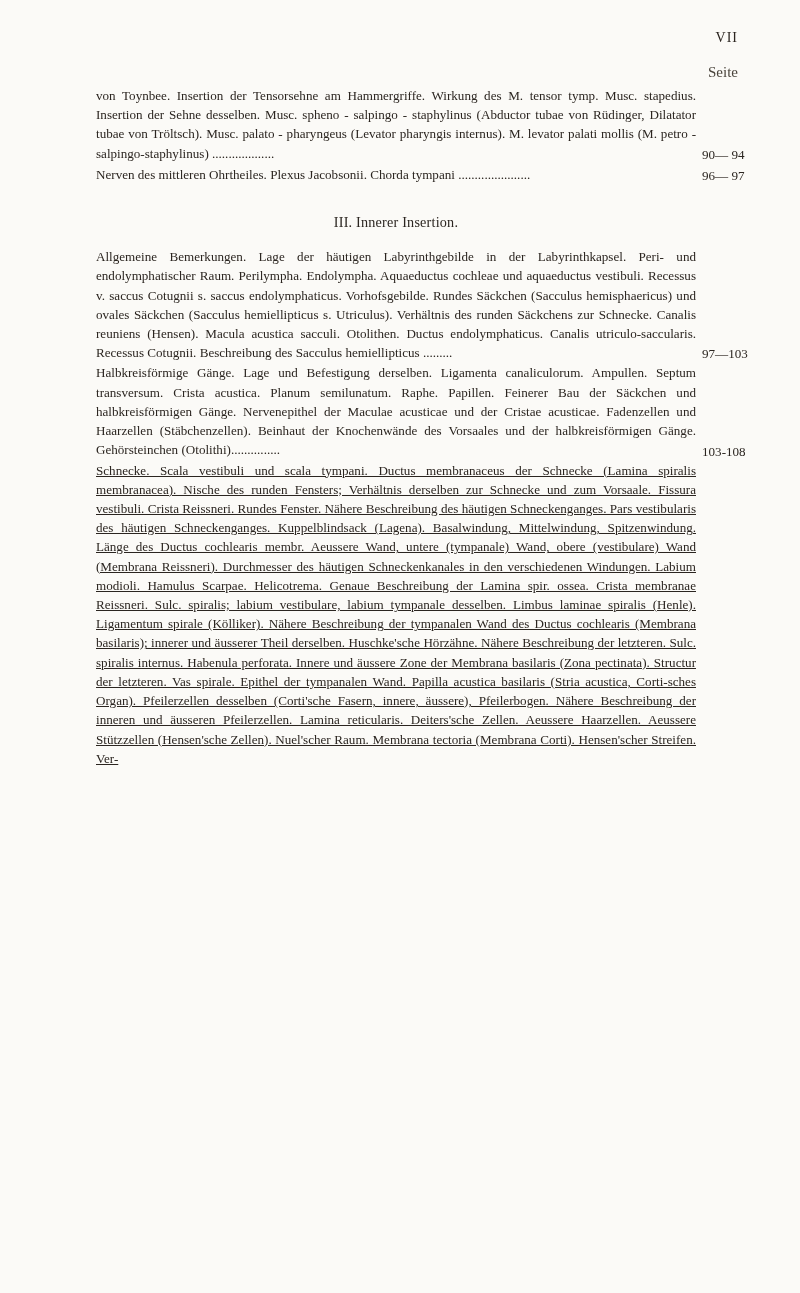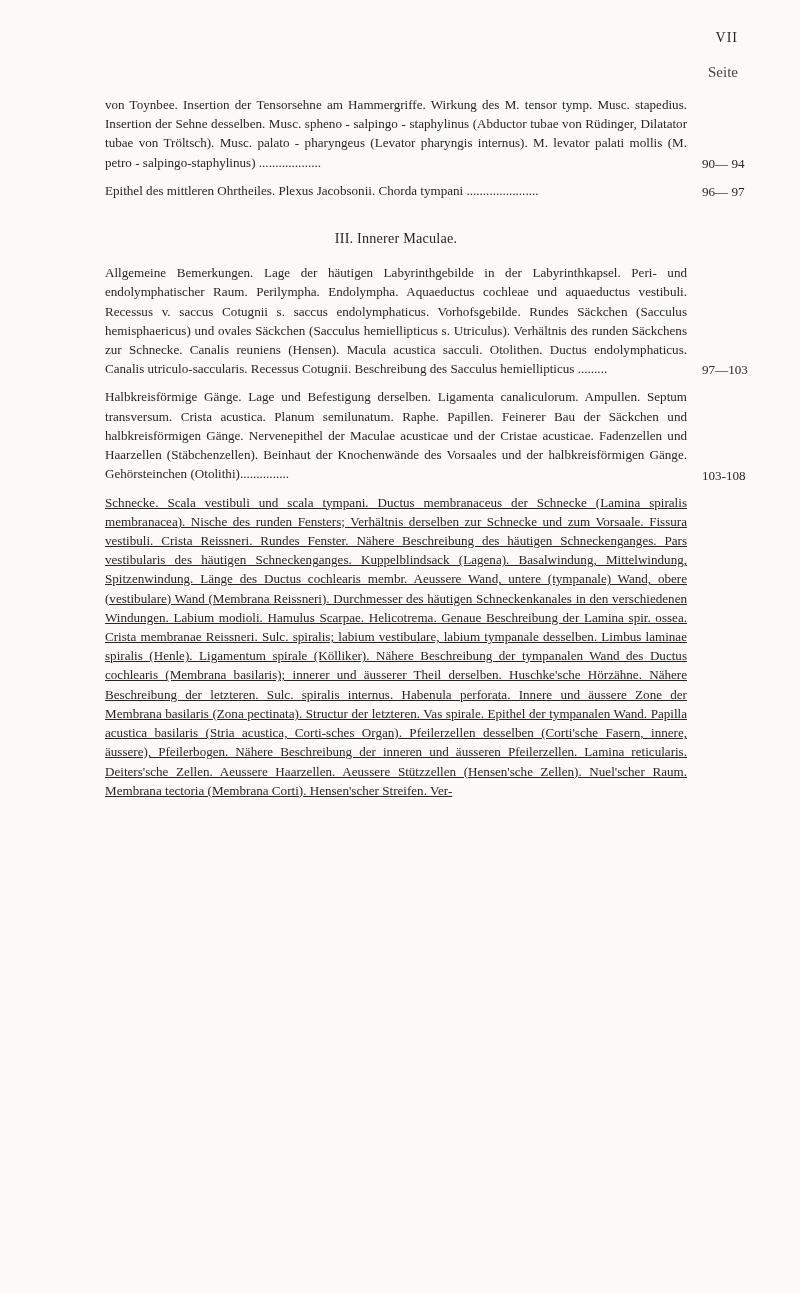--- a/index.html
+++ b/index.html
@@ -42,21 +42,21 @@
     font-size: 14.2px;
     margin-top: 30px;
     margin-bottom: 16px;
     letter-spacing: .2px;
   }
   .para {
     font-size: 13.1px;
     line-height: 1.468;
     text-align: justify;
     position: relative;
-    margin: 9px;
+    margin: 0;
   }
   .blk {
     position: relative;
     margin-bottom: 1px;
   }
   .sidepage {
     position: absolute;
     right: -118px;
     top: 0;
     width: 112px;
@@ -75,25 +75,25 @@
 
   <div class="content">
 
     <div class="blk">
       <div class="para">von Toynbee. Insertion der Tensorsehne am Hammergriffe. Wirkung des M. tensor tymp. Musc. stapedius. Insertion der Sehne desselben. Musc. spheno - salpingo - staphylinus (Abductor tubae von Rüdinger, Dilatator tubae von Tröltsch). Musc. palato - pharyngeus (Levator pharyngis internus). M. levator palati mollis (M. petro - salpingo-staphylinus) ...................</div>
       <div class="sidepage" style="top:auto; bottom:0;">90— 94</div>
     </div>
 
 
     <div class="blk" style="margin-top:2px;">
-      <div class="para">Epithel des mittleren Ohrtheiles. Plexus Jacobsonii. Chorda tympani ......................</div>
+      <div class="para">Nerven des mittleren Ohrtheiles. Plexus Jacobsonii. Chorda tympani ......................</div>
       <div class="sidepage" style="top:auto; bottom:0;">96— 97</div>
     </div>
 
-    <div class="sec-head">III. Innerer Maculae.</div>
+    <div class="sec-head">III. Innerer Insertion.</div>
 
     <div class="blk">
       <div class="para">Allgemeine Bemerkungen. Lage der häutigen Labyrinthgebilde in der Labyrinthkapsel. Peri- und endolymphatischer Raum. Perilympha. Endolympha. Aquaeductus cochleae und aquaeductus vestibuli. Recessus v. saccus Cotugnii s. saccus endolymphaticus. Vorhofsgebilde. Rundes Säckchen (Sacculus hemisphaericus) und ovales Säckchen (Sacculus hemiellipticus s. Utriculus). Verhältnis des runden Säckchens zur Schnecke. Canalis reuniens (Hensen). Macula acustica sacculi. Otolithen. Ductus endolymphaticus. Canalis utriculo-saccularis. Recessus Cotugnii. Beschreibung des Sacculus hemiellipticus .........</div>
       <div class="sidepage" style="top:auto; bottom:0;">97—103</div>
     </div>
 
     <div class="blk" style="margin-top:1px;">
       <div class="para">Halbkreisförmige Gänge. Lage und Befestigung derselben. Ligamenta canaliculorum. Ampullen. Septum transversum. Crista acustica. Planum semilunatum. Raphe. Papillen. Feinerer Bau der Säckchen und halbkreisförmigen Gänge. Nervenepithel der Maculae acusticae und der Cristae acusticae. Fadenzellen und Haarzellen (Stäbchenzellen). Beinhaut der Knochenwände des Vorsaales und der halbkreisförmigen Gänge. Gehörsteinchen (Otolithi)...............</div>
       <div class="sidepage" style="top:auto; bottom:0;">103-108</div>
     </div>

